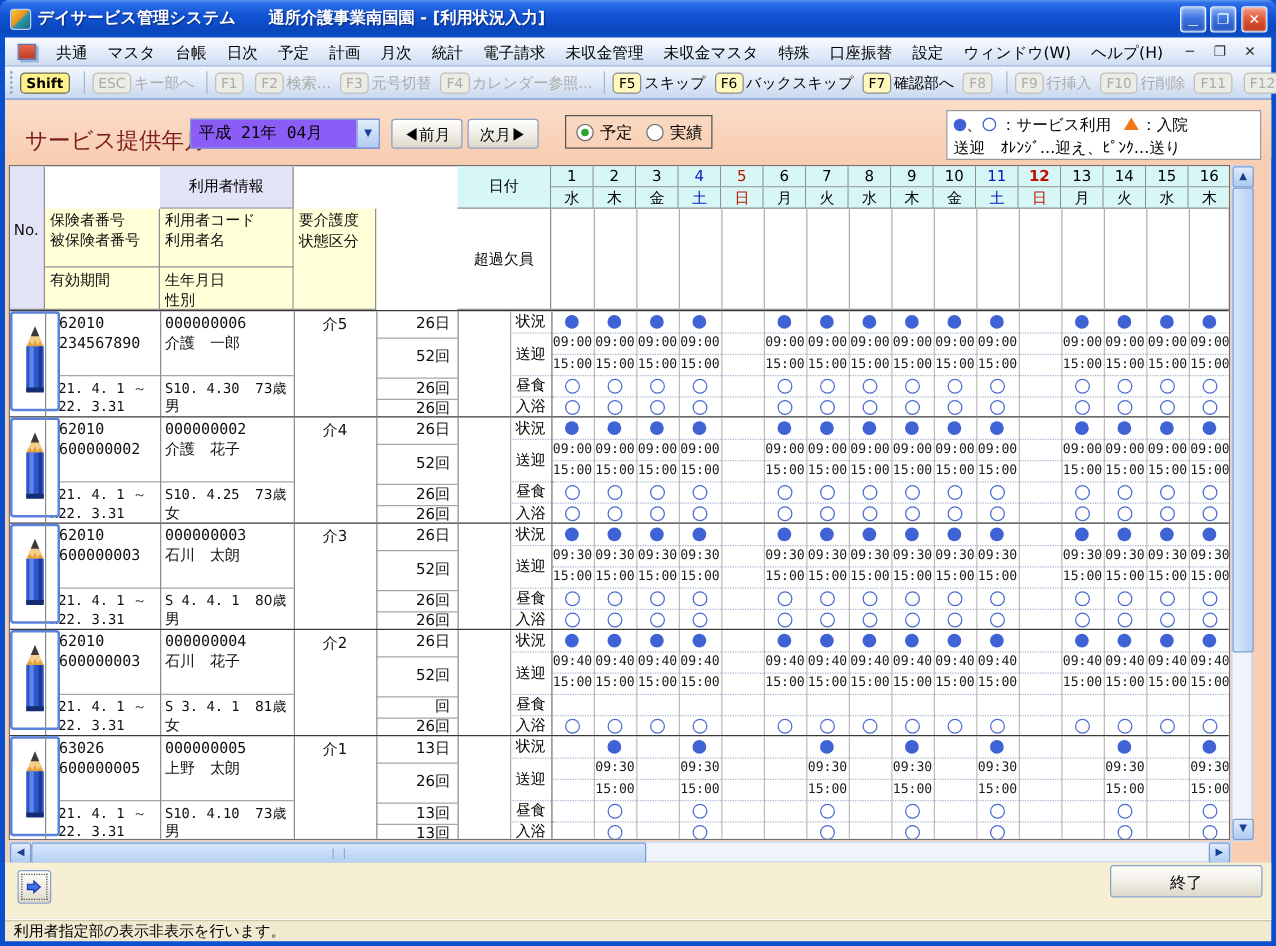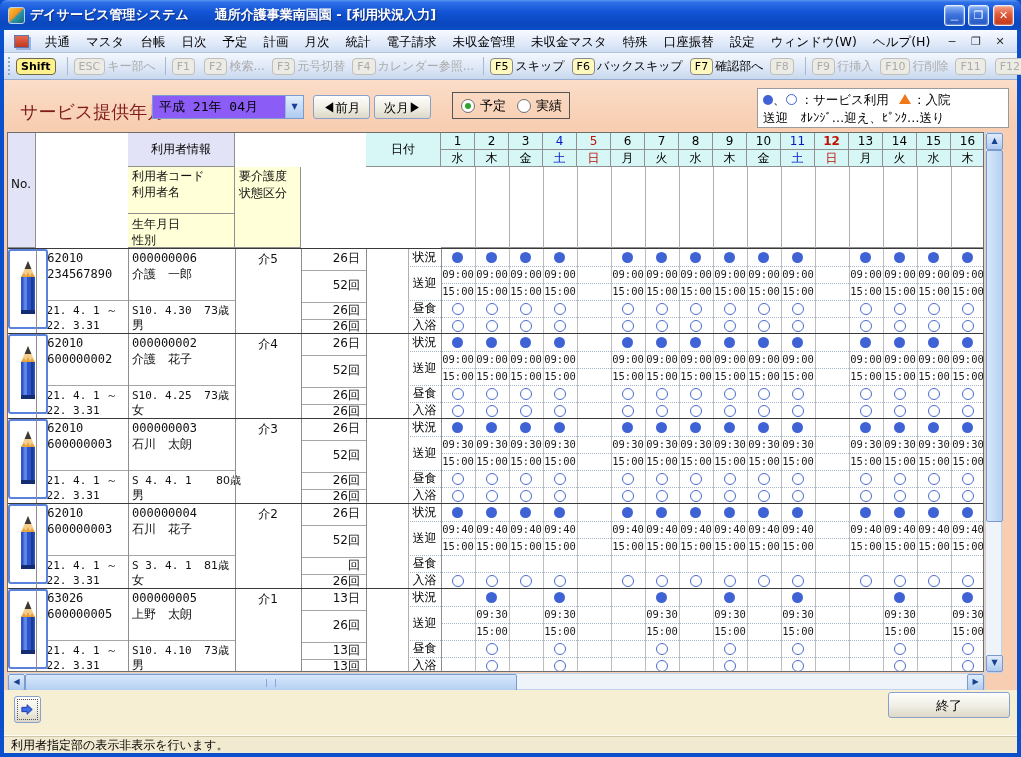--- a/index.html
+++ b/index.html
@@ -260,31 +260,38 @@
       <div class="hcell cy dnum rr" style="left: 807px; top: 0px; width: 34px; height: 17px; font-weight: bold;">12</div>
       <div class="hcell cy ddow rr" style="left: 807px; top: 17px; width: 34px; height: 17px;">日</div>
       <div class="hcell cy dnum kk" style="left: 841px; top: 0px; width: 34px; height: 17px;">13</div>
       <div class="hcell cy ddow kk" style="left: 841px; top: 17px; width: 34px; height: 17px;">月</div>
       <div class="hcell cy dnum kk" style="left: 875px; top: 0px; width: 34px; height: 17px;">14</div>
       <div class="hcell cy ddow kk" style="left: 875px; top: 17px; width: 34px; height: 17px;">火</div>
       <div class="hcell cy dnum kk" style="left: 909px; top: 0px; width: 34px; height: 17px;">15</div>
       <div class="hcell cy ddow kk" style="left: 909px; top: 17px; width: 34px; height: 17px;">水</div>
       <div class="hcell cy dnum kk" style="left: 943px; top: 0px; width: 34px; height: 17px;">16</div>
       <div class="hcell cy ddow kk" style="left: 943px; top: 17px; width: 34px; height: 17px;">木</div>
+      <div class="hcell yel" style="left: 28px; top: 34px; width: 92px; height: 81px;">
+        <div class="t" style="left: 4px; top: 3px; width: 84px; height: 13px;">保険者番号</div>
+        <div class="t" style="left: 4px; top: 19px; width: 84px; height: 13px;">被保険者番号</div>
+        <div class="hline" style="left: 0px; top: 46px; width: 92px; height: 0px;"></div>
+        <div class="t" style="left: 4px; top: 51px; width: 84px; height: 13px;">有効期間</div>
+      </div>
       <div class="hcell yel" style="left: 120px; top: 34px; width: 107px; height: 81px;">
         <div class="t" style="left: 4px; top: 3px; width: 99px; height: 13px;">利用者コード</div>
         <div class="t" style="left: 4px; top: 19px; width: 99px; height: 13px;">利用者名</div>
         <div class="hline" style="left: 0px; top: 46px; width: 107px; height: 0px;"></div>
         <div class="t" style="left: 4px; top: 51px; width: 99px; height: 13px;">生年月日</div>
         <div class="t" style="left: 4px; top: 67px; width: 99px; height: 13px;">性別</div>
       </div>
       <div class="hcell yel" style="left: 227px; top: 34px; width: 66px; height: 81px;">
         <div class="t" style="left: 4px; top: 3px; width: 58px; height: 13px;">要介護度</div>
         <div class="t" style="left: 4px; top: 20px; width: 58px; height: 13px;">状態区分</div>
       </div>
+      <div class="hcell cc" style="left: 358px; top: 34px; width: 75px; height: 81px;">超過欠員</div>
       <div class="hcell" style="left: 433px; top: 34px; width: 544px; height: 81px;">
         <div class="vlite" style="left: 34px; top: 0px; width: 0px; height: 81px;"></div>
         <div class="vlite" style="left: 68px; top: 0px; width: 0px; height: 81px;"></div>
         <div class="vlite" style="left: 102px; top: 0px; width: 0px; height: 81px;"></div>
         <div class="vlite" style="left: 136px; top: 0px; width: 0px; height: 81px;"></div>
         <div class="vlite" style="left: 170px; top: 0px; width: 0px; height: 81px;"></div>
         <div class="vlite" style="left: 204px; top: 0px; width: 0px; height: 81px;"></div>
         <div class="vlite" style="left: 238px; top: 0px; width: 0px; height: 81px;"></div>
         <div class="vlite" style="left: 272px; top: 0px; width: 0px; height: 81px;"></div>
         <div class="vlite" style="left: 306px; top: 0px; width: 0px; height: 81px;"></div>
@@ -633,21 +640,21 @@
         <div class="t tc" style="left: 0px; top: 36px; width: 28px; height: 14px;">3</div>
         <div class="t mono" style="left: 32px; top: 3px; width: 86px; height: 13px;">462010</div>
         <div class="t mono" style="left: 32px; top: 19px; width: 86px; height: 13px;">4600000003</div>
         <div class="hcnt" style="left: 28px; top: 51px; width: 92px; height: 0px;"></div>
         <div class="hcnt" style="left: 120px; top: 51px; width: 107px; height: 0px;"></div>
         <div class="t mono sm" style="left: 32px; top: 55px; width: 86px; height: 13px;">H21. 4. 1 ～</div>
         <div class="t mono sm" style="left: 32px; top: 70px; width: 86px; height: 13px;">H22. 3.31</div>
         <div class="t mono" style="left: 124px; top: 3px; width: 99px; height: 13px;">000000003</div>
         <div class="t" style="left: 124px; top: 19px; width: 99px; height: 14px;">石川　太朗</div>
         <div class="t mono sm" style="left: 124px; top: 55px; width: 70px; height: 13px;">S 4. 4. 1</div>
-        <div class="t sm" style="left: 208px; top: 55px; width: 30px; height: 13px;">80歳</div>
+        <div class="t sm" style="left: 196px; top: 55px; width: 30px; height: 13px;">80歳</div>
         <div class="t" style="left: 124px; top: 70px; width: 40px; height: 13px;">男</div>
         <div class="t tc" style="left: 227px; top: 4px; width: 66px; height: 13px;">介3</div>
         <div class="t" style="left: 294px; top: 3px; width: 58px; height: 13px; text-align: right;">26日</div>
         <div class="t" style="left: 294px; top: 30px; width: 58px; height: 13px; text-align: right;">52回</div>
         <div class="t" style="left: 294px; top: 55px; width: 58px; height: 13px; text-align: right;">26回</div>
         <div class="t" style="left: 294px; top: 71px; width: 58px; height: 13px; text-align: right;">26回</div>
         <div class="hcnt" style="left: 293px; top: 21px; width: 65px; height: 0px;"></div>
         <div class="hcnt" style="left: 293px; top: 53px; width: 65px; height: 0px;"></div>
         <div class="hcnt" style="left: 293px; top: 70px; width: 65px; height: 0px;"></div>
         <div class="pencil-btn" style="left: 0px; top: 0px;">

